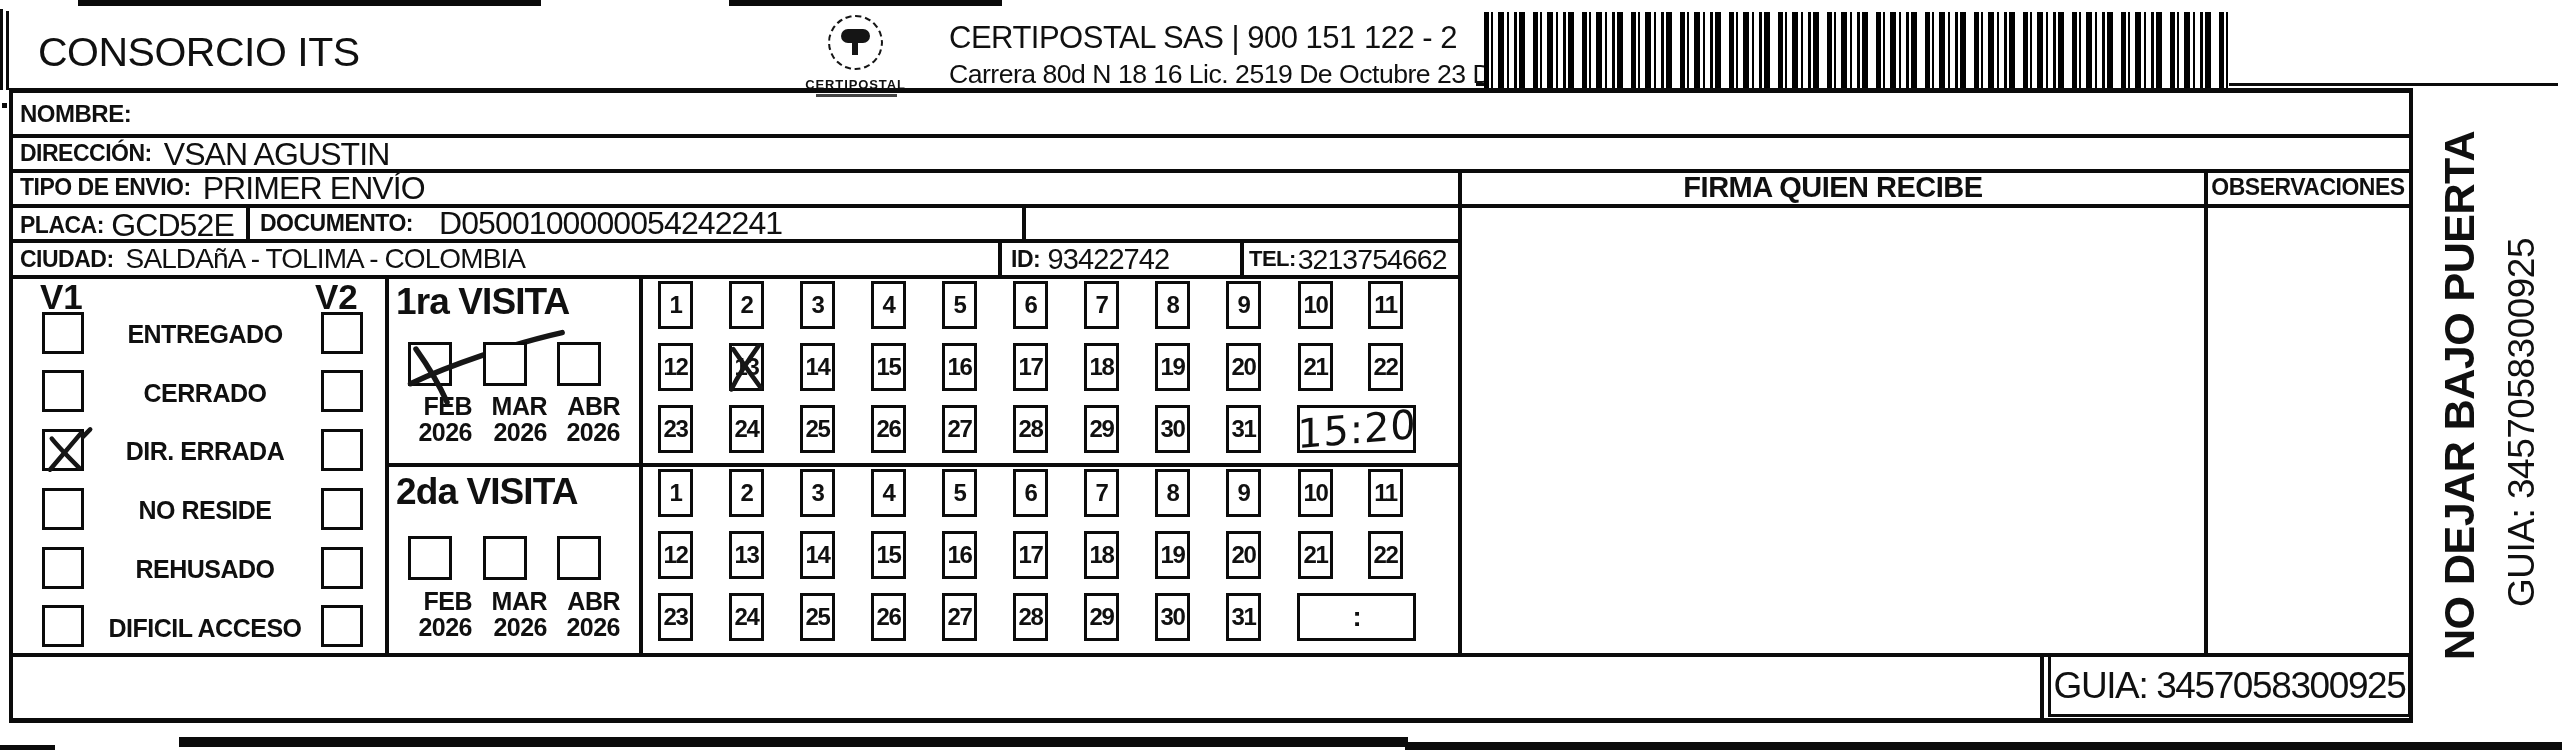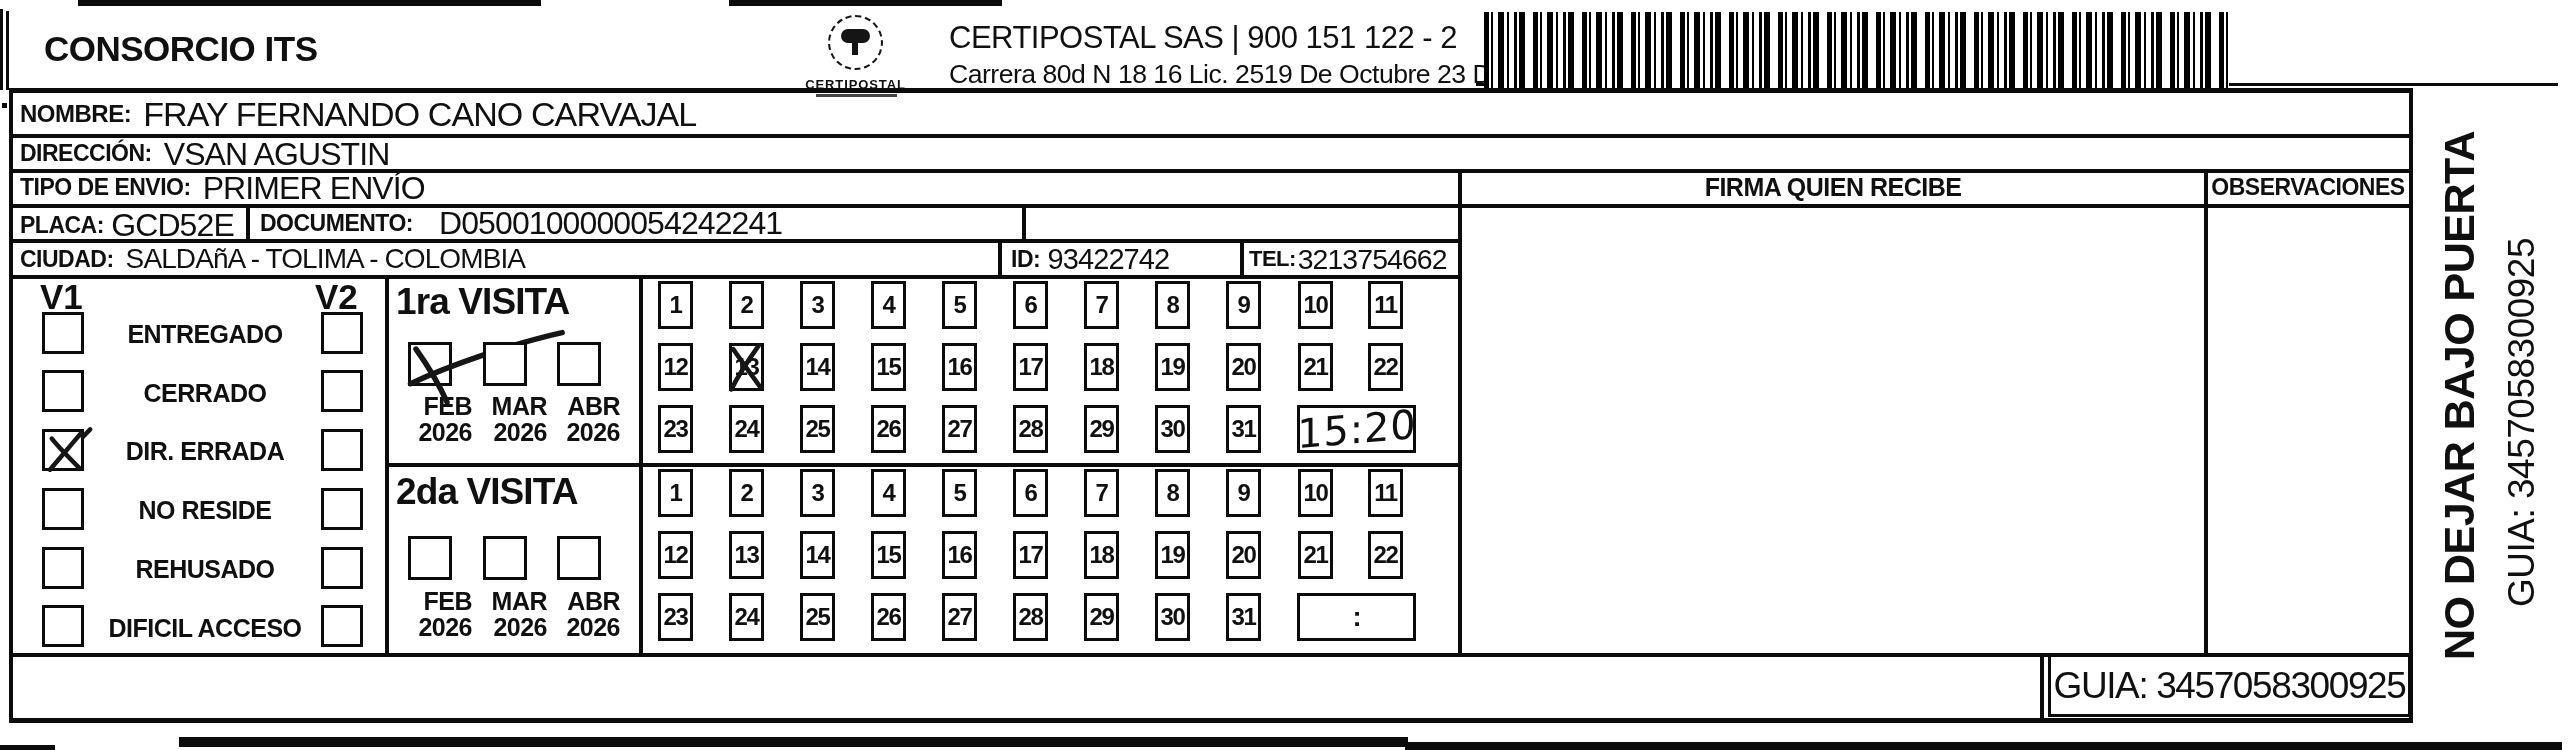--- a/index.html
+++ b/index.html
@@ -38,21 +38,21 @@
 
 <div id="page">
 
   <div class="hl" style="left:78px;top:0;width:463px;height:5.5px;"></div>
   <div class="hl" style="left:729px;top:0;width:273px;height:5.5px;"></div>
   <div class="hl" style="left:1476px;top:83px;width:1082px;height:2.8px;"></div>
   <div class="vl" style="left:0;top:9.2px;width:2.8px;height:81px;"></div>
   <div class="vl" style="left:6.4px;top:11px;width:2.8px;height:79px;"></div>
   <div class="hl" style="left:1.8px;top:103px;width:5.5px;height:4.6px;"></div>
 
-  <div class="abs" style="left:44px;top:29px;font-size:35px;letter-spacing:-0.5px;font-weight:bold;">CONSORCIO ITS</div>
+  <div class="abs" style="left:38px;top:29px;font-size:41px;letter-spacing:-0.5px;">CONSORCIO ITS</div>
 
 
   <div>
     <div class="logo-circle" style="left:828px;top:14.7px;"></div>
     <div class="logo-bar" style="left:841px;top:29px;width:29px;height:13.8px;"></div>
     <div class="logo-stem" style="left:852px;top:42px;width:6.4px;height:13px;"></div>
   </div>
   <div class="abs" style="left:805px;top:77px;width:101px;text-align:center;font-size:13px;font-weight:bold;letter-spacing:0.9px;">CERTIPOSTAL</div>
   <div class="hl" style="left:816px;top:94px;width:81px;height:2.8px;background:#444;"></div>
 
@@ -80,35 +80,34 @@
   <div class="vl" style="left:998px;top:239px;width:3.7px;height:39px;"></div>
   <div class="vl" style="left:1240px;top:239px;width:3.7px;height:39px;"></div>
   <div class="vl" style="left:385px;top:275px;width:3.7px;height:381px;"></div>
   <div class="vl" style="left:639px;top:275px;width:3.7px;height:381px;"></div>
   <div class="vl" style="left:1458px;top:169px;width:3.7px;height:488px;"></div>
   <div class="vl" style="left:2204px;top:169px;width:3.7px;height:488px;"></div>
   <div class="vl" style="left:2040px;top:653px;width:3.7px;height:69px;"></div>
 
   <div class="cellflex" style="left:20px;top:93px;width:2366px;height:41px;">
     <span class="lb" style="font-size:24px;">NOMBRE:</span>
-    <span class="val" style="font-size:34px;">FRAY FERNANDO CANO CARVAJAL</span>
   </div>
 
   <div class="cellflex" style="left:20px;top:172px;width:1431px;height:31px;">
     <span class="lb">TIPO DE ENVIO:</span>
     <span class="val">PRIMER ENVÍO</span>
   </div>
 
   <div class="cellflex" style="left:20px;top:138px;width:2366px;height:31px;">
     <span class="lb">DIRECCIÓN:</span>
     <span class="val">VSAN AGUSTIN</span>
   </div>
 
   <div class="cellflex" style="left:1462px;top:172px;width:742px;height:31px;justify-content:center;">
-    <span class="lb" style="font-size:25px;">FIRMA QUIEN RECIBE</span>
+    <span class="lb" style="font-size:29px;">FIRMA QUIEN RECIBE</span>
   </div>
   <div class="cellflex" style="left:2207px;top:172px;width:202px;height:31px;justify-content:center;">
     <span class="lb" style="font-size:23px;">OBSERVACIONES</span>
   </div>
 
   <div class="cellflex" style="left:20px;top:209px;width:220px;height:32px;">
     <span class="lb">PLACA:</span>
     <span class="val" style="margin-left:7.3px;">GCD52E</span>
   </div>
   <div class="cellflex" style="left:260px;top:207px;width:752px;height:32px;">

